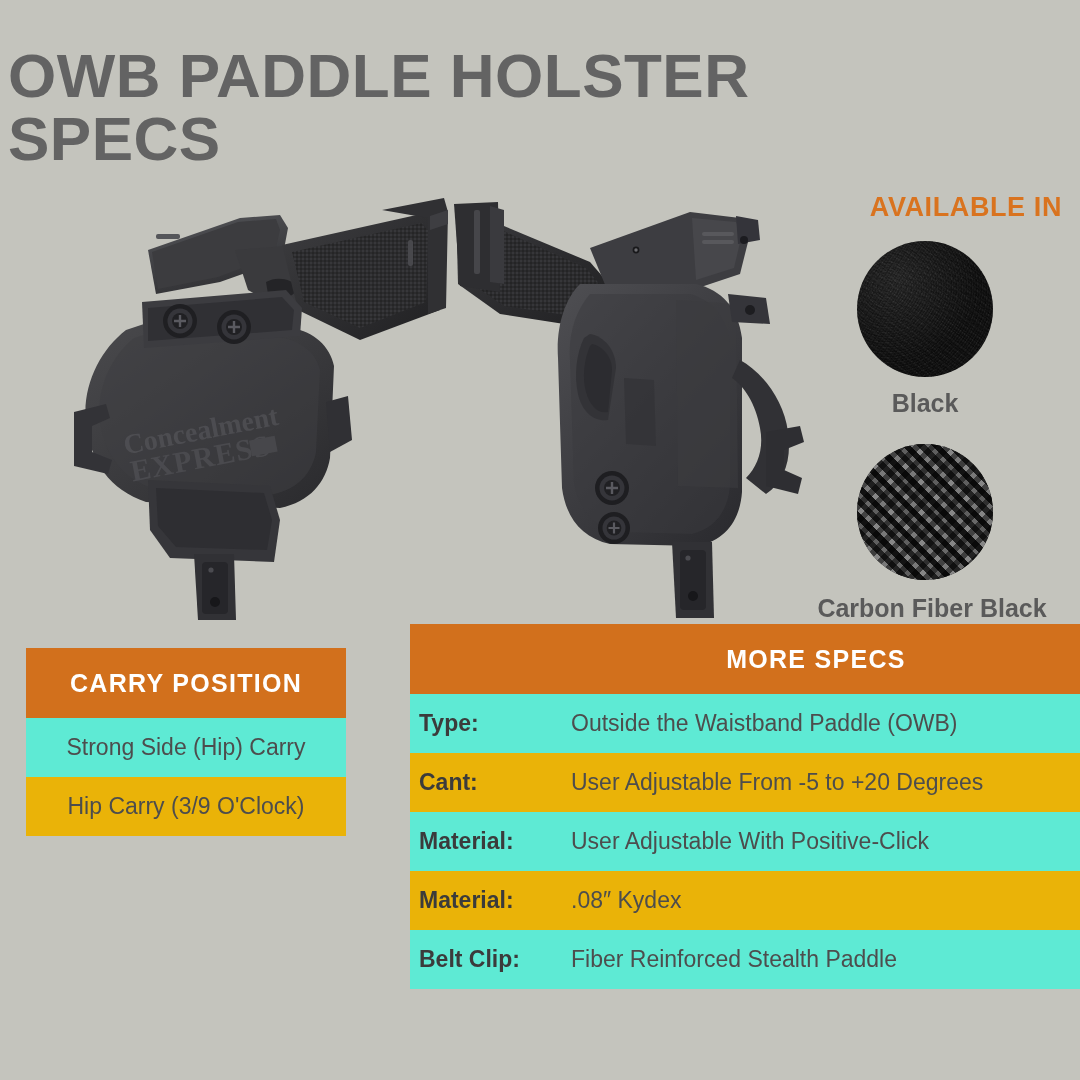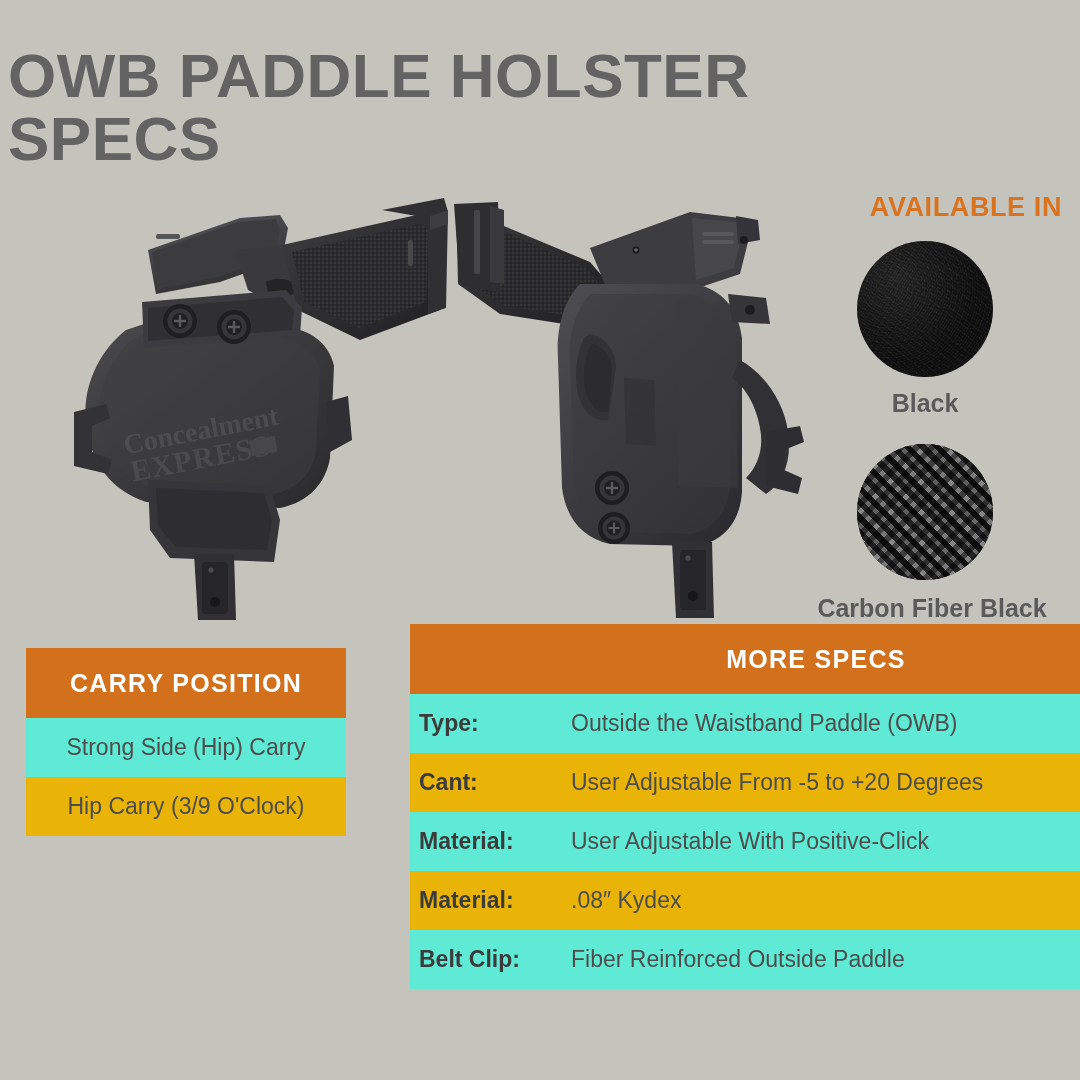--- a/index.html
+++ b/index.html
@@ -380,15 +380,15 @@
   <div class="row">
     <span class="spec-label">Material:</span>
     <span class="spec-value">User Adjustable With Positive-Click</span>
   </div>
   <div class="row alt">
     <span class="spec-label">Material:</span>
     <span class="spec-value">.08″ Kydex</span>
   </div>
   <div class="row">
     <span class="spec-label">Belt Clip:</span>
-    <span class="spec-value">Fiber Reinforced Outside Paddle</span>
+    <span class="spec-value">Fiber Reinforced Stealth Paddle</span>
   </div>
 </div>
 
 </body></html>

